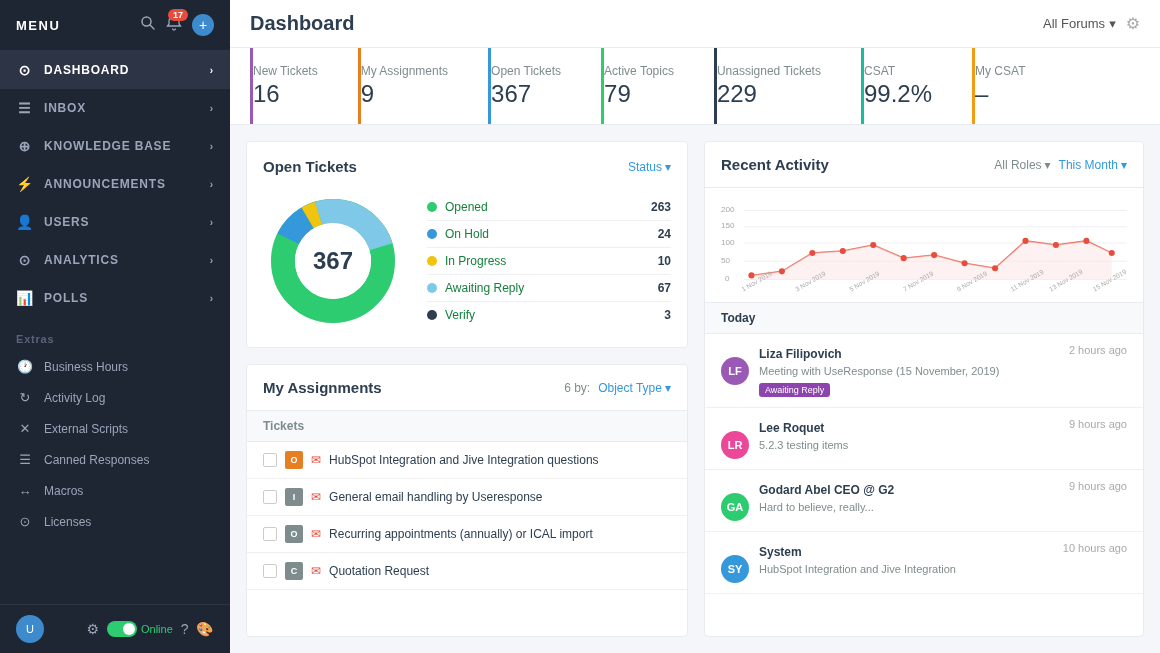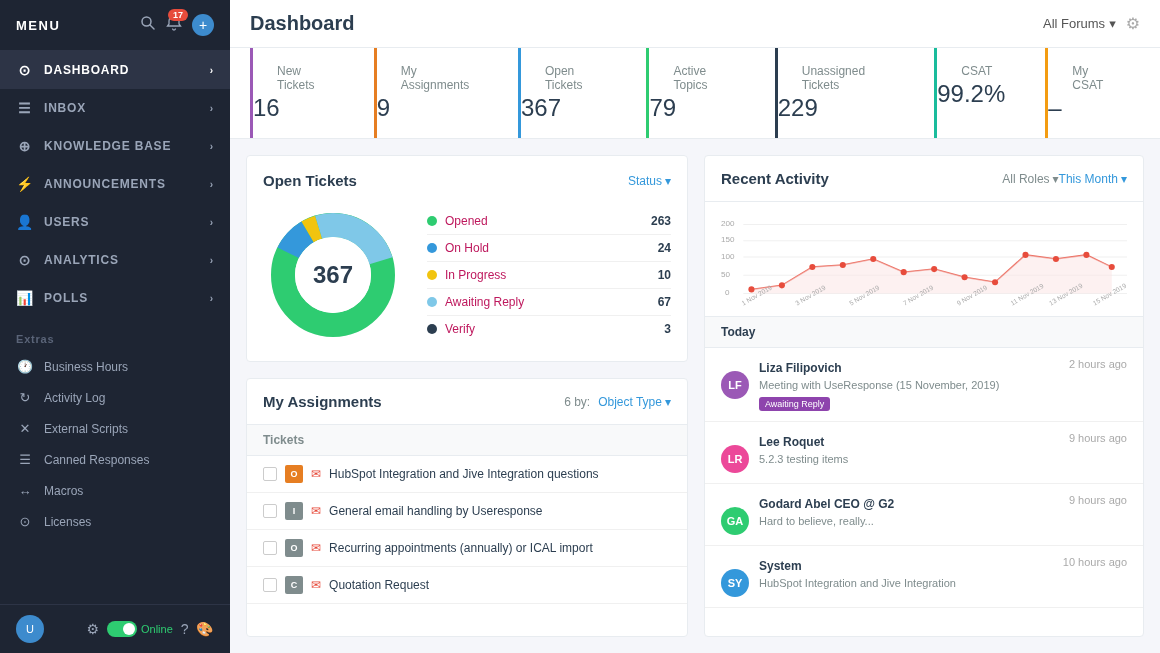--- a/index.html
+++ b/index.html
@@ -43,21 +43,21 @@
     .stats-bar { background: #fff; padding: 0 20px; display: flex; gap: 0; border-bottom: 1px solid #e8ecf0; }
     .stat-item { padding: 16px 24px 16px 0; border-left: 3px solid transparent; margin-left: 16px; }
     .stat-item:first-child { margin-left: 0; }
     .stat-item.purple { border-left-color: #9b59b6; }
     .stat-item.orange { border-left-color: #e67e22; }
     .stat-item.blue { border-left-color: #3498db; }
     .stat-item.green { border-left-color: #2ecc71; }
     .stat-item.darkblue { border-left-color: #2c3e50; }
     .stat-item.teal { border-left-color: #1abc9c; }
     .stat-item.yellow { border-left-color: #f39c12; }
-    .stat-label { font-size: 12px; color: #7f8c8d; margin-bottom: 2px; padding-left: 24px; }
+    .stat-label { font-size: 12px; color: #7f8c8d; margin-bottom: 2px; }
     .stat-value { font-size: 24px; font-weight: 300; color: #2c3e50; }
 
     
     .content { flex: 1; display: flex; gap: 16px; padding: 16px; overflow: hidden; }
     .left-panel { flex: 1; display: flex; flex-direction: column; gap: 16px; overflow: hidden; }
     .right-panel { width: 440px; background: #fff; border-radius: 4px; border: 1px solid #e8ecf0; overflow: hidden; display: flex; flex-direction: column; }
 
     
     .card { background: #fff; border-radius: 4px; border: 1px solid #e8ecf0; padding: 16px; }
     .card-header { display: flex; align-items: center; justify-content: space-between; margin-bottom: 16px; }
@@ -68,41 +68,41 @@
     .donut-container { position: relative; width: 140px; height: 140px; flex-shrink: 0; }
     .donut-svg { width: 140px; height: 140px; }
     .donut-center { position: absolute; top: 50%; left: 50%; transform: translate(-50%, -50%); text-align: center; }
     .donut-number { font-size: 24px; font-weight: 700; color: #2c3e50; }
 
     .legend { flex: 1; }
     .legend-item { display: flex; align-items: center; justify-content: space-between; padding: 6px 0; border-bottom: 1px solid #f0f0f0; }
     .legend-item:last-child { border-bottom: none; }
     .legend-left { display: flex; align-items: center; gap: 8px; }
     .legend-dot { width: 10px; height: 10px; border-radius: 50%; flex-shrink: 0; }
-    .legend-label { font-size: 12px; color: #be185d; }
+    .legend-label { font-size: 12px; color: #15803d; }
     .legend-value { font-size: 12px; font-weight: 600; color: #2c3e50; }
 
     
     .assignments-card { background: #fff; border-radius: 4px; border: 1px solid #e8ecf0; flex: 1; overflow: hidden; display: flex; flex-direction: column; }
     .assignments-header { display: flex; align-items: center; justify-content: space-between; padding: 14px 16px; border-bottom: 1px solid #e8ecf0; }
     .assignments-title { font-size: 15px; font-weight: 600; color: #2c3e50; }
     .object-type-btn { color: #3498db; font-size: 12px; cursor: pointer; display: flex; align-items: center; gap: 3px; }
     .count-label { font-size: 12px; color: #7f8c8d; }
 
     .section-label { padding: 8px 16px; font-size: 12px; font-weight: 600; color: #7f8c8d; background: #f8f9fa; border-bottom: 1px solid #e8ecf0; }
     .ticket-row { display: flex; align-items: center; padding: 9px 16px; border-bottom: 1px solid #f0f0f0; gap: 8px; }
     .checkbox { width: 14px; height: 14px; border: 1px solid #ccc; border-radius: 2px; flex-shrink: 0; }
     .ticket-type-badge { width: 18px; height: 18px; border-radius: 2px; display: flex; align-items: center; justify-content: center; font-size: 9px; font-weight: 700; color: #fff; flex-shrink: 0; }
     .email-icon { color: #e74c3c; font-size: 12px; flex-shrink: 0; }
     .ticket-name { font-size: 12px; color: #2c3e50; }
 
     
     .ra-header { display: flex; align-items: center; justify-content: space-between; padding: 14px 16px; border-bottom: 1px solid #e8ecf0; }
     .ra-title { font-size: 15px; font-weight: 600; color: #2c3e50; }
-    .ra-filters { display: flex; align-items: center; gap: 0; }
+    .ra-filters { display: flex; align-items: center; gap: 8px; }
     .ra-filter-btn { font-size: 12px; color: #7f8c8d; cursor: pointer; display: flex; align-items: center; gap: 3px; }
     .ra-filter-btn.active { color: #3498db; }
 
     
     .chart-wrapper { padding: 10px 16px 0; }
     .line-chart { width: 100%; height: 100px; }
 
     
     .activity-feed { padding: 0; overflow-y: auto; flex: 1; }
     .today-label { padding: 8px 16px; font-size: 12px; font-weight: 700; color: #2c3e50; background: #f8f9fa; border-bottom: 1px solid #e8ecf0; border-top: 1px solid #e8ecf0; }

